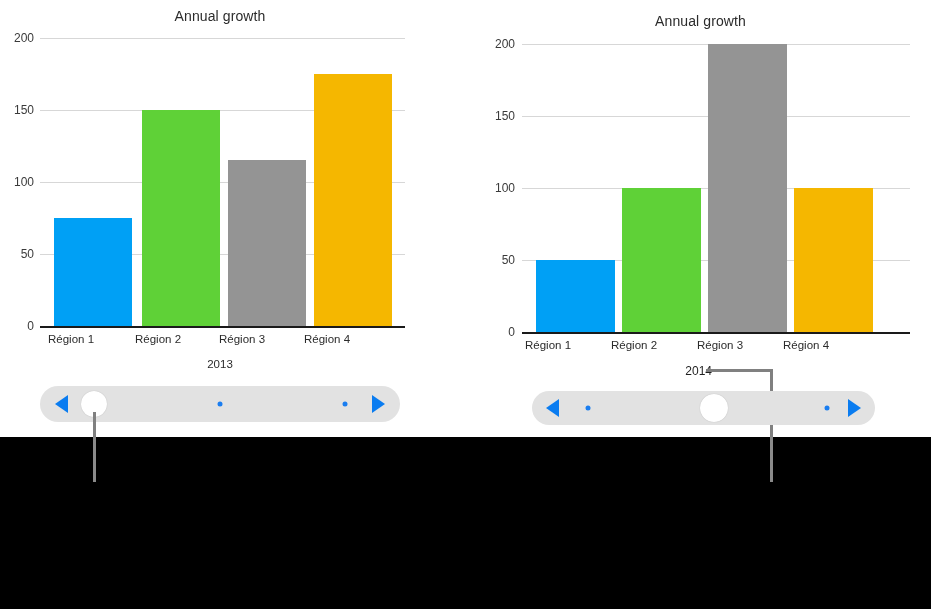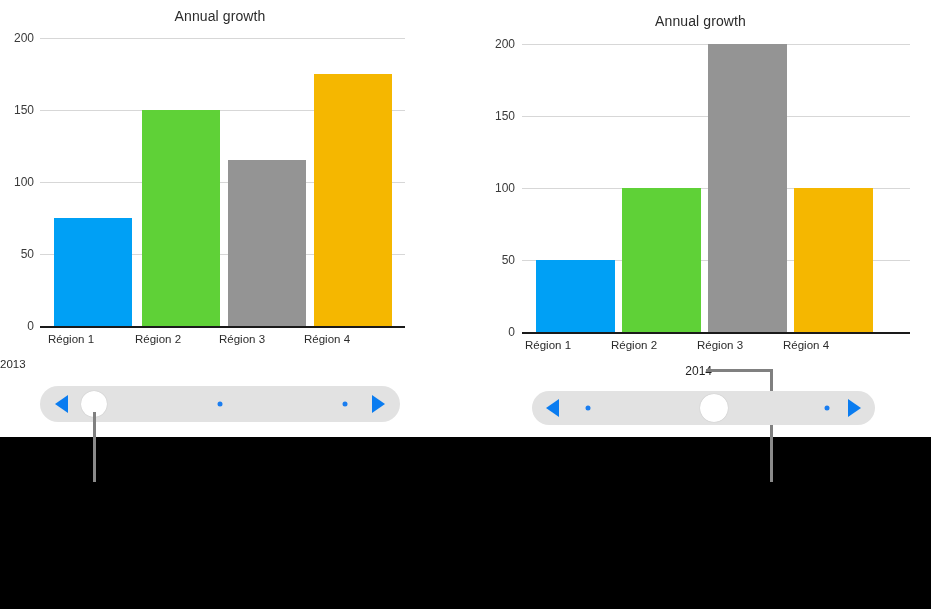--- a/index.html
+++ b/index.html
@@ -70,21 +70,21 @@
   }
   .xtick {
     position: absolute;
     text-align: left;
     color: #2b2b2b;
     font-size: 11.5px;
     white-space: nowrap;
   }
   .series-label {
     position: absolute;
-    text-align: left;
+    text-align: center;
     color: #2b2b2b;
     font-size: 11.5px;
     white-space: nowrap;
   }
 
   
   .slider {
     position: absolute;
     background: #e2e2e2;
     border-radius: 999px;

